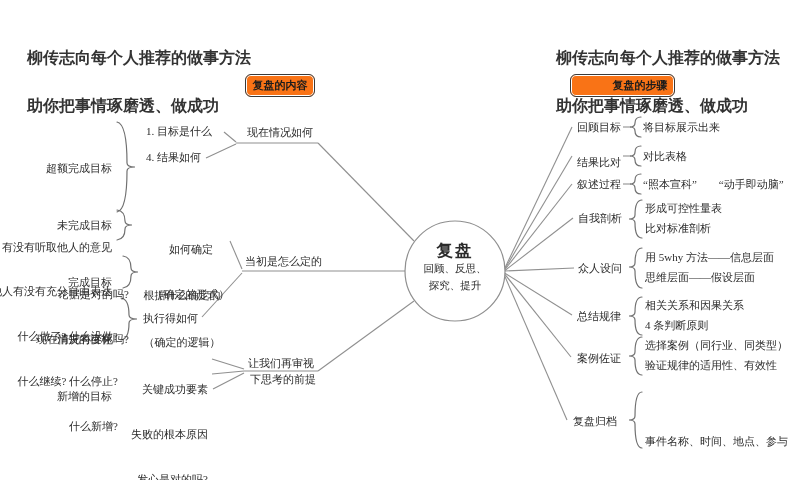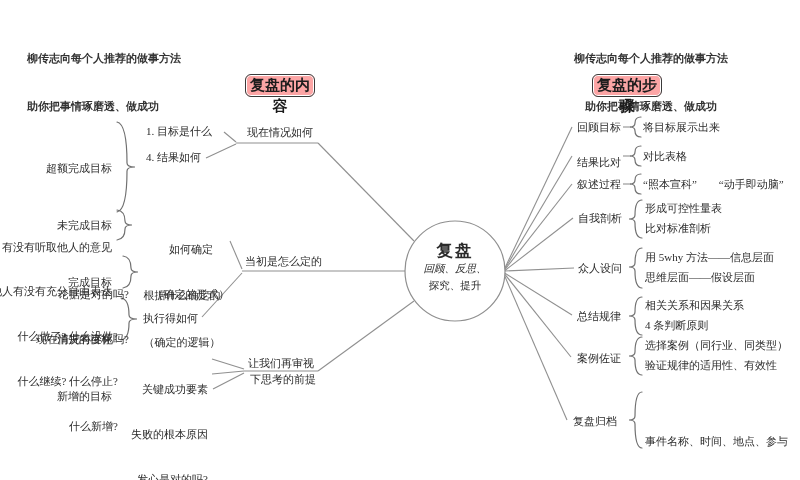--- a/index.html
+++ b/index.html
@@ -2,27 +2,27 @@
 <html><head>
 <meta charset="utf-8">
 <style>
   html,body{margin:0;padding:0;background:#fff;}
   .canvas{
     position:relative;width:800px;height:480px;background:#ffffff;overflow:hidden;
     font-family:"Liberation Serif","DejaVu Serif",serif;color:#2b2b2b;
   }
   .lines-svg{position:absolute;left:0;top:0;width:800px;height:480px;}
   .t{position:absolute;white-space:pre;font-size:11px;line-height:13px;color:#2b2b2b;}
-  .hdr{position:absolute;font-size:11px;font-weight:bold;color:#333;line-height:16px;white-space:pre;}
+  .hdr{position:absolute;font-size:16px;font-weight:bold;color:#333;line-height:16px;white-space:pre;}
   .hdr-left{left:27px;top:18px;text-align:left;}
   .hdr-right{left:556px;top:18px;width:190px;text-align:center;}
   .titlebox{
     position:absolute;width:68px;height:21px;line-height:21px;text-align:center;
-    font-size:15px;font-weight:bold;color:#1c1c1c;
-    background:#fca5a5;border:1.4px solid #3a3a3a;border-radius:6px;
+    font-size:11px;font-weight:bold;color:#1c1c1c;
+    background:#f97316;border:1.4px solid #3a3a3a;border-radius:6px;
     box-shadow:0 0 0 1px #fff inset;
   }
   .rgt{text-align:right;}
   .ctr{text-align:center;}
   .grp{position:absolute;}
   .grp div{white-space:pre;}
   .g1{left:0;top:121px;width:112px;line-height:19px;}
   .g2{left:-12px;top:211px;width:124px;line-height:14.5px;}
   .g3{left:0;top:257px;width:120px;line-height:15px;padding-left:9px;}
   .g4{left:0;top:299px;width:118px;line-height:15px;}
@@ -93,24 +93,24 @@
   <div class="hdr hdr-left">
     <div>柳传志向每个人推荐的做事方法</div>
     <div>助你把事情琢磨透、做成功</div>
   </div>
   <div class="hdr hdr-right">
     <div>柳传志向每个人推荐的做事方法</div>
     <div>助你把事情琢磨透、做成功</div>
   </div>
 
   <div class="titlebox" style="left:245px;top:74px;">复盘的内容</div>
-  <div class="titlebox" style="left:592px;top:74px;">复盘的步骤</div>
+  <div class="titlebox" style="left:570px;top:74px;padding-left:35px;">复盘的步骤</div>
 
   <div class="t ctr circle-title">复盘</div>
-  <div class="t ctr circle-sub" style="top:262px;font-style:italic;">回顾、反思、</div>
+  <div class="t ctr circle-sub" style="top:262px;">回顾、反思、</div>
   <div class="t ctr circle-sub" style="top:279px;">探究、提升</div>
 
   <div class="t grp g1 rgt">
     <div>超额完成目标</div>
     <div>未完成目标</div>
     <div>完成目标</div>
     <div>消失的目标</div>
     <div>新增的目标</div>
   </div>
   <div class="t" style="left:146px;top:125px;">1. 目标是什么</div>

